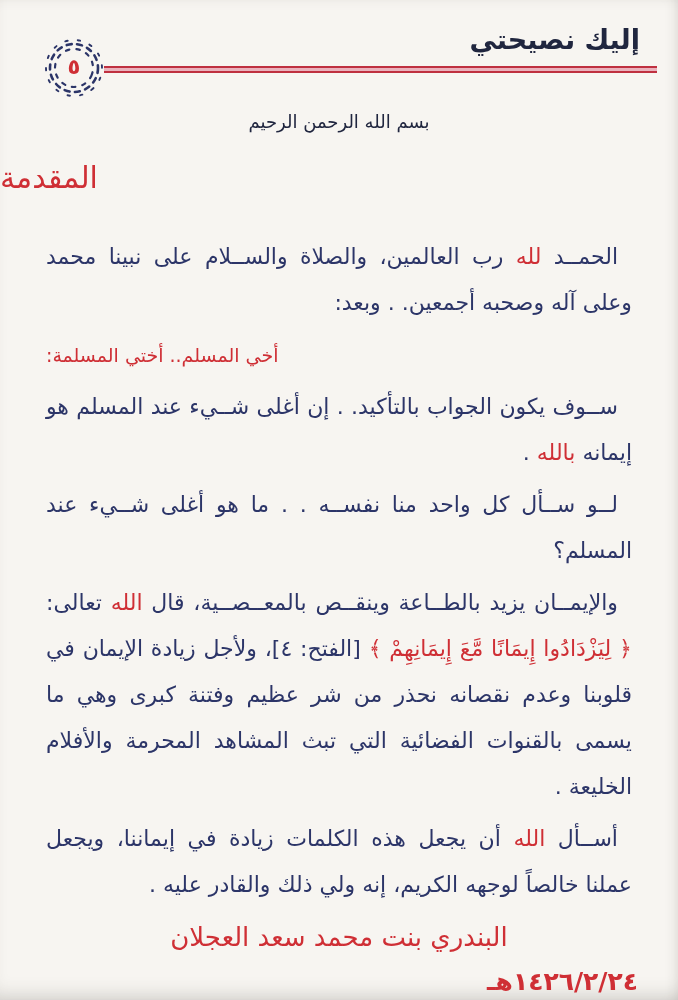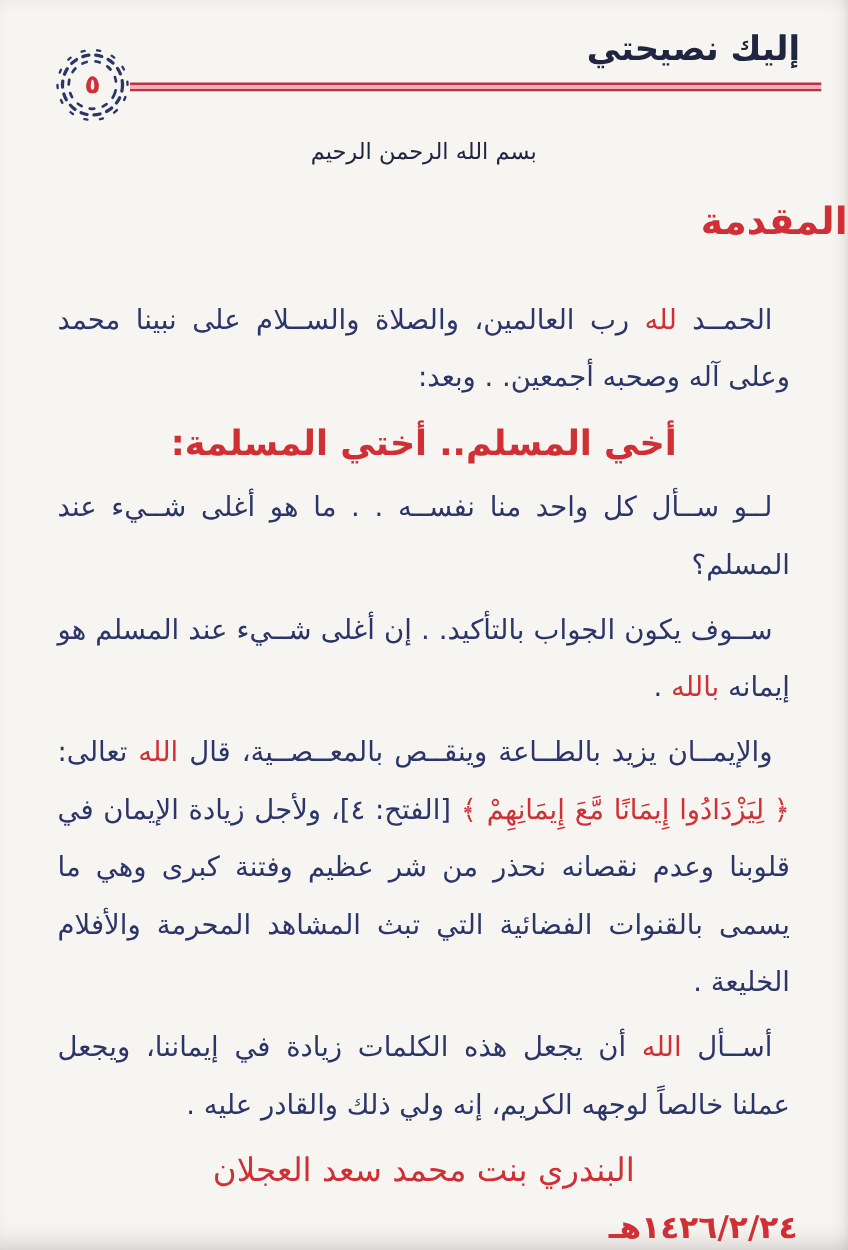--- a/index.html
+++ b/index.html
@@ -78,46 +78,46 @@
     left:0;right:0;
     text-align:center;
     font-size:18px;
     color:var(--title-ink);
     letter-spacing:0;
   }
   .chapter-title{
     position:absolute;
     top:140px;
     left:0;right:0;
-    text-align:right;
+    text-align:left;
     font-size:30px;
-    font-weight:bold;
+    font-weight:normal;
     color:var(--red);
   }
   
   .content{
     position:absolute;
     top:228px;
     right:40px;
     left:40px;
   }
   .para{
     margin:6px;
     font-size:22px;
     line-height:46px;
     color:var(--ink);
     text-align:justify;
   }
   .para-body{ text-indent:14px; }
   .para-red-heading{
     color:var(--red);
-    font-weight:bold;
-    font-size:28px;
+    font-weight:normal;
+    font-size:19px;
     text-indent:0;
-    text-align:center;
+    text-align:left;
   }
   .seg.red{ color:var(--red); }
   
   .author{
     margin-top:3px;
     text-align:center;
     color:var(--red);
     font-weight:normal;
     font-size:26px;
     line-height:46px;
@@ -151,22 +151,22 @@
   </div>
 
   <div class="basmala">بسم الله الرحمن الرحيم</div>
 
   <h1 class="chapter-title">المقدمة</h1>
 
   <div class="content">
     <div>
         <p class="para para-body"><span class="seg">الحمــد </span><span class="seg red">لله</span><span class="seg"> رب العالمين، والصلاة والســلام على نبينا محمد وعلى آله وصحبه أجمعين. . وبعد:</span></p>
         <p class="para para-red-heading"><span class="seg red">أخي المسلم.. أختي المسلمة:</span></p>
+        <p class="para para-body"><span class="seg">ســوف يكون الجواب بالتأكيد. . إن أغلى شــيء عند المسلم هو إيمانه </span><span class="seg red">بالله</span><span class="seg"> .</span></p>
         <p class="para para-body"><span class="seg">لــو ســأل كل واحد منا نفســه . . ما هو أغلى شــيء عند المسلم؟</span></p>
-        <p class="para para-body"><span class="seg">ســوف يكون الجواب بالتأكيد. . إن أغلى شــيء عند المسلم هو إيمانه </span><span class="seg red">بالله</span><span class="seg"> .</span></p>
         <p class="para para-body"><span class="seg">والإيمــان يزيد بالطــاعة وينقــص بالمعــصــية، قال </span><span class="seg red">الله</span><span class="seg"> تعالى: </span><span class="seg red">﴿ لِيَزْدَادُوا إِيمَانًا مَّعَ إِيمَانِهِمْ ﴾</span><span class="seg"> [الفتح: ٤]، ولأجل زيادة الإيمان في قلوبنا وعدم نقصانه نحذر من شر عظيم وفتنة كبرى وهي ما يسمى بالقنوات الفضائية التي تبث المشاهد المحرمة والأفلام الخليعة .</span></p>
         <p class="para para-body"><span class="seg">أســأل </span><span class="seg red">الله</span><span class="seg"> أن يجعل هذه الكلمات زيادة في إيماننا، ويجعل عملنا خالصاً لوجهه الكريم، إنه ولي ذلك والقادر عليه .</span></p>
       </div>
 
     <div class="author">البندري بنت محمد سعد العجلان</div>
 
     <div class="date">١٤٢٦/٢/٢٤هـ</div>
   </div>
 
 </div>

